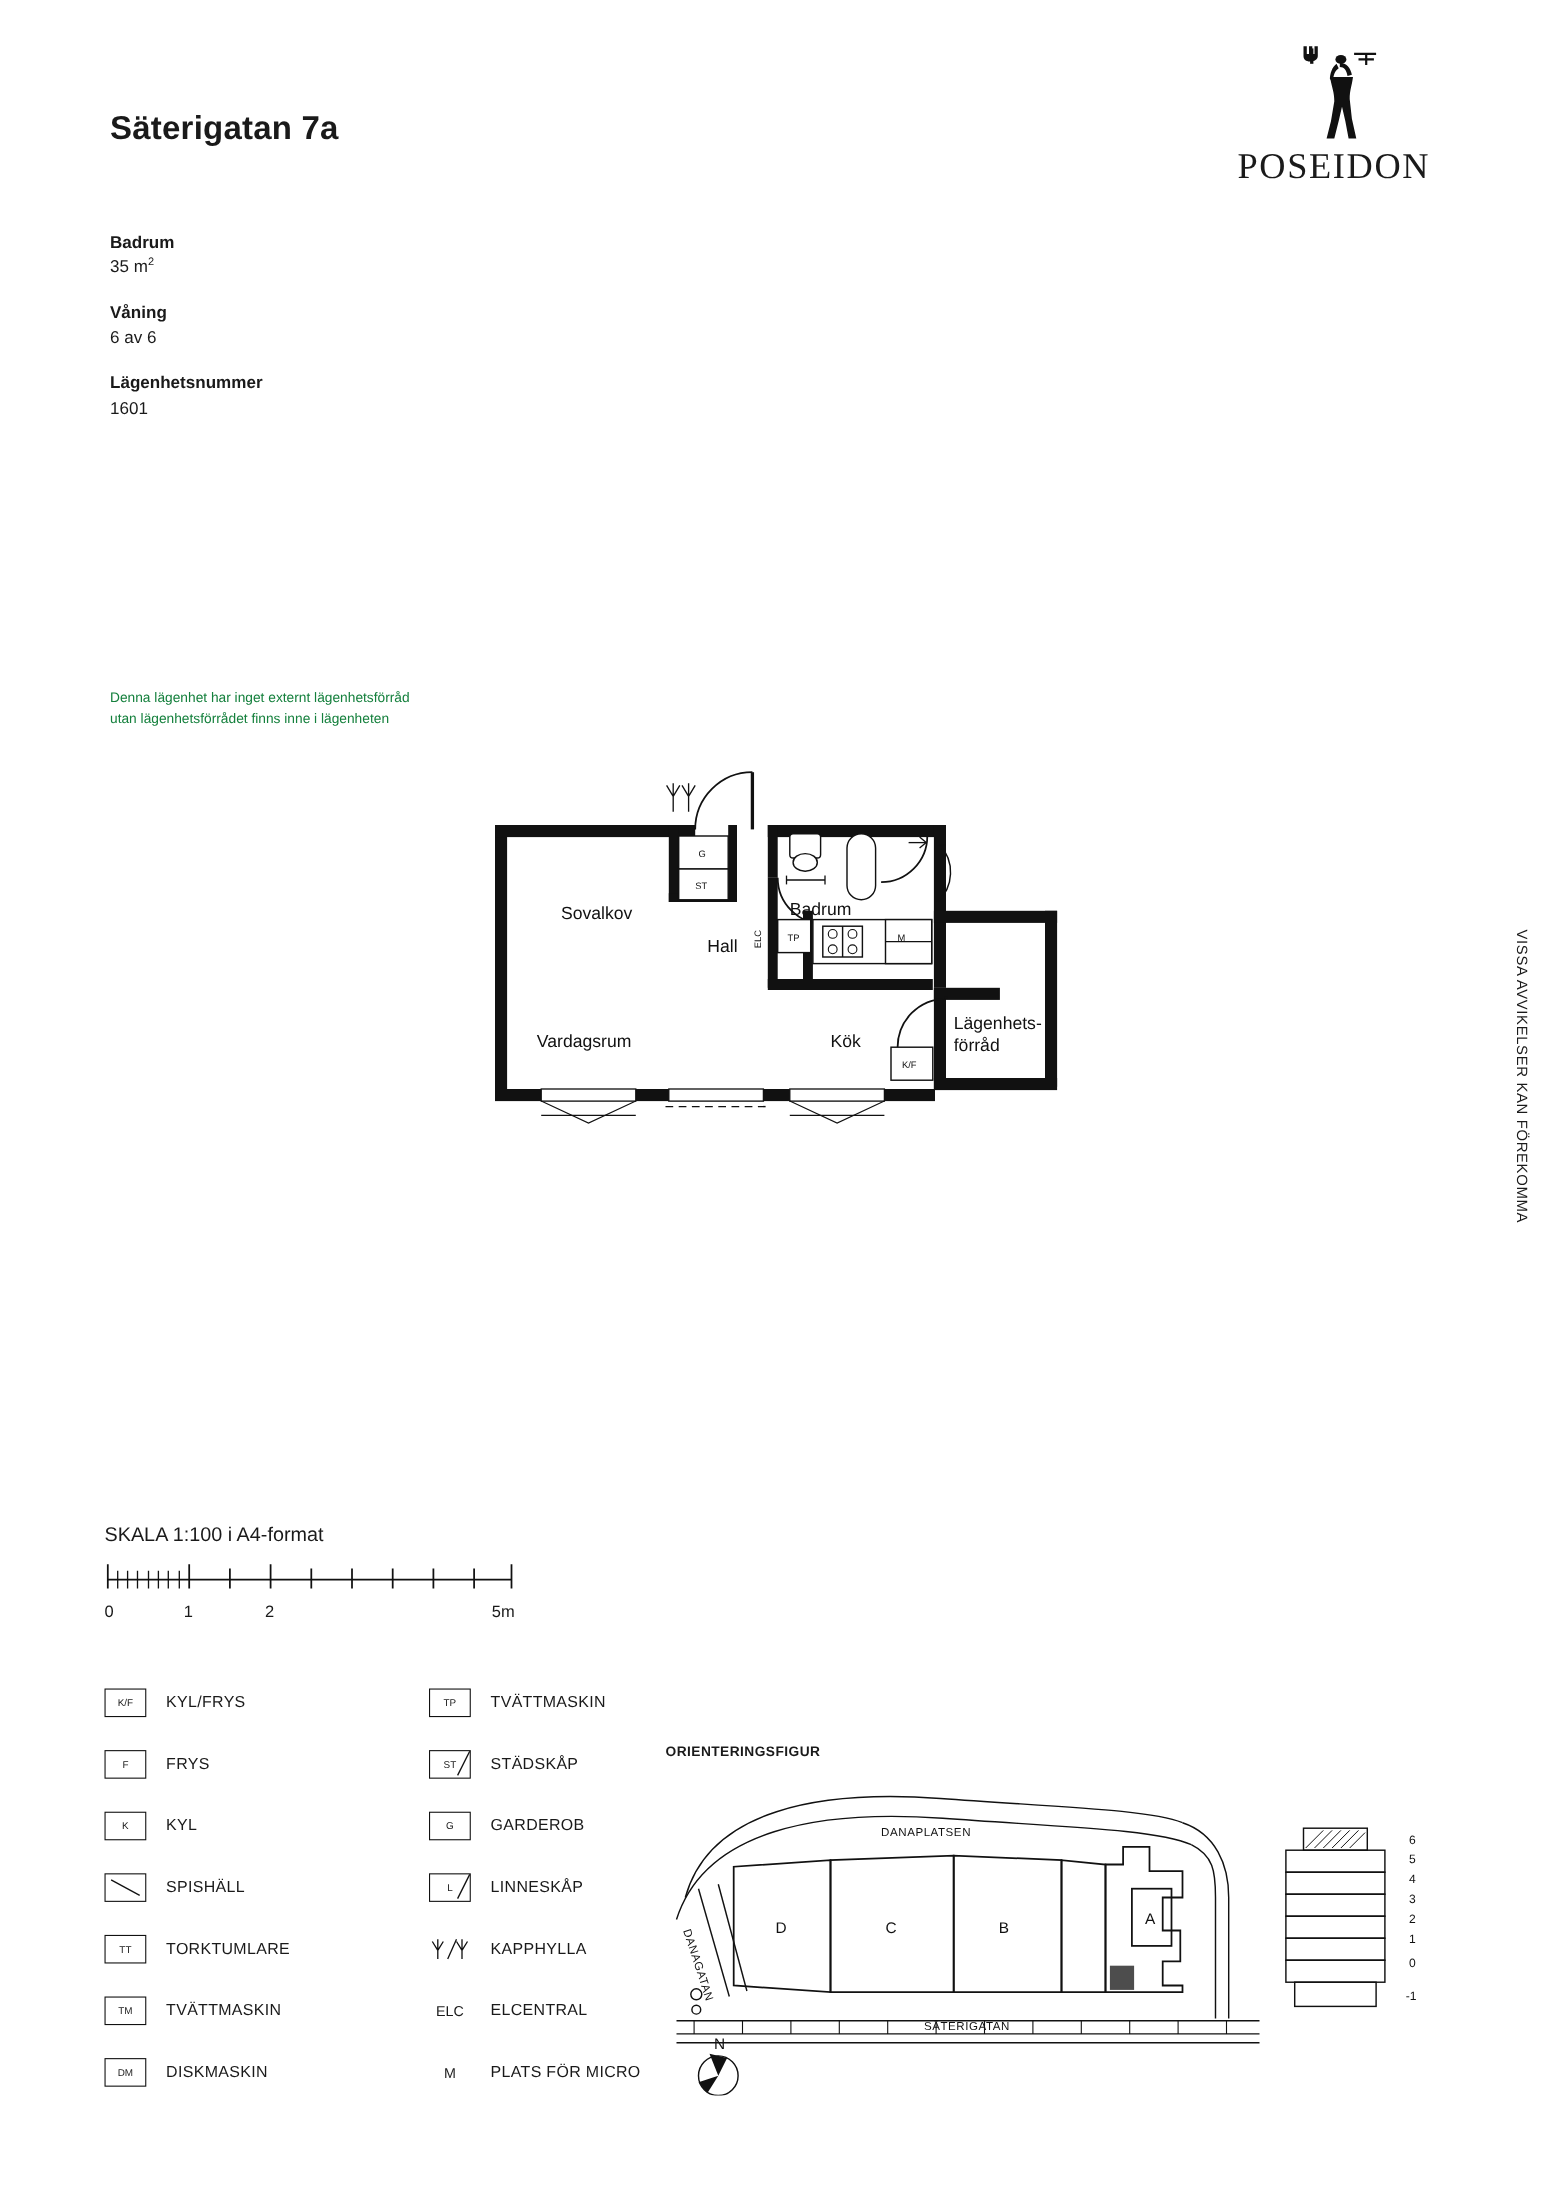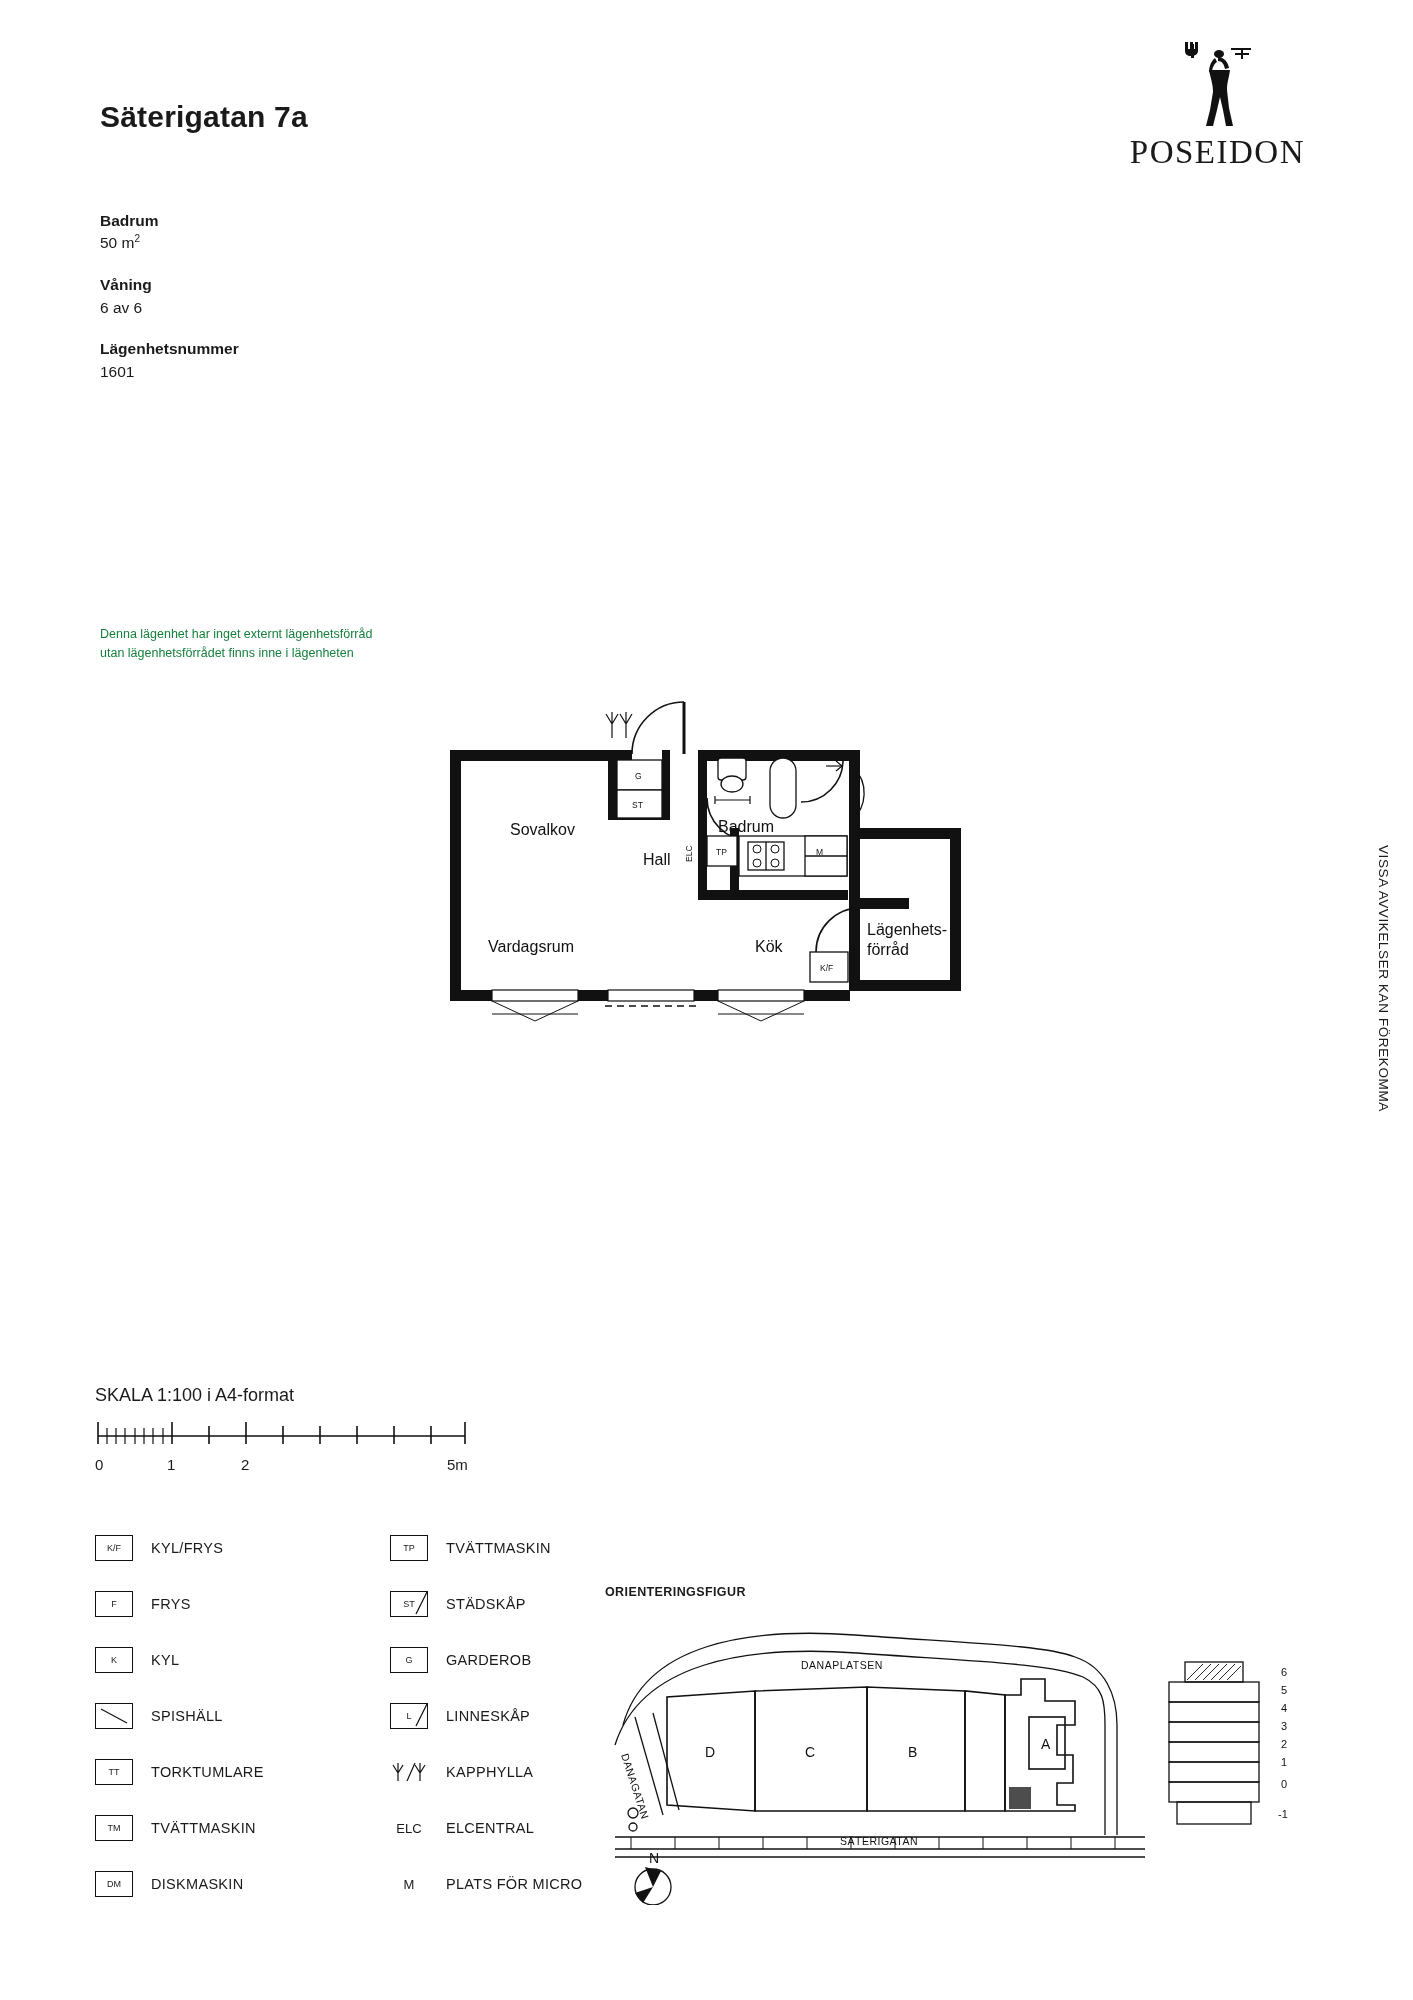--- a/index.html
+++ b/index.html
@@ -14,21 +14,21 @@
   }
   .page { position:relative; width:1413px; height:1721px; }
 
   
   #title {
     position:absolute; left:100px; top:100px;
     font-size:30px; font-weight:bold; letter-spacing:0.2px;
   }
   #logo-block {
     position:absolute; right:108px; top:40px;
-    width:180px; text-align:right;
+    width:180px; text-align:left;
   }
   #logo-mark { height:92px; display:flex; align-items:flex-end; justify-content:center; }
   #logo-word {
     font-family:"Liberation Serif", serif;
     font-size:33px; letter-spacing:1.5px; margin-top:2px;
   }
 
   
   .facts { position:absolute; left:100px; top:210px; width:330px; }
   .fact { margin-bottom:19px; }
@@ -107,21 +107,21 @@
           <path d="M14 2 h3 v7 h2 v-7 h3 v7 h2 v-7 h3 v9 c0 3 -3 5 -7 5 s-6 -2 -6 -5 z"></path>
         </g>
       </svg>
     </div>
     <div id="logo-word">POSEIDON</div>
   </div>
 
   <div class="facts">
     <div class="fact">
       <div class="fact-label">Badrum</div>
-      <div class="fact-value"><span>50 m</span><sup>2</sup></div>
+      <div class="fact-value"><span>35 m</span><sup>2</sup></div>
     </div>
     <div class="fact">
       <div class="fact-label">Våning</div>
       <div class="fact-value">6 av 6</div>
     </div>
     <div class="fact">
       <div class="fact-label">Lägenhetsnummer</div>
       <div class="fact-value">1601</div>
     </div>
   </div>

